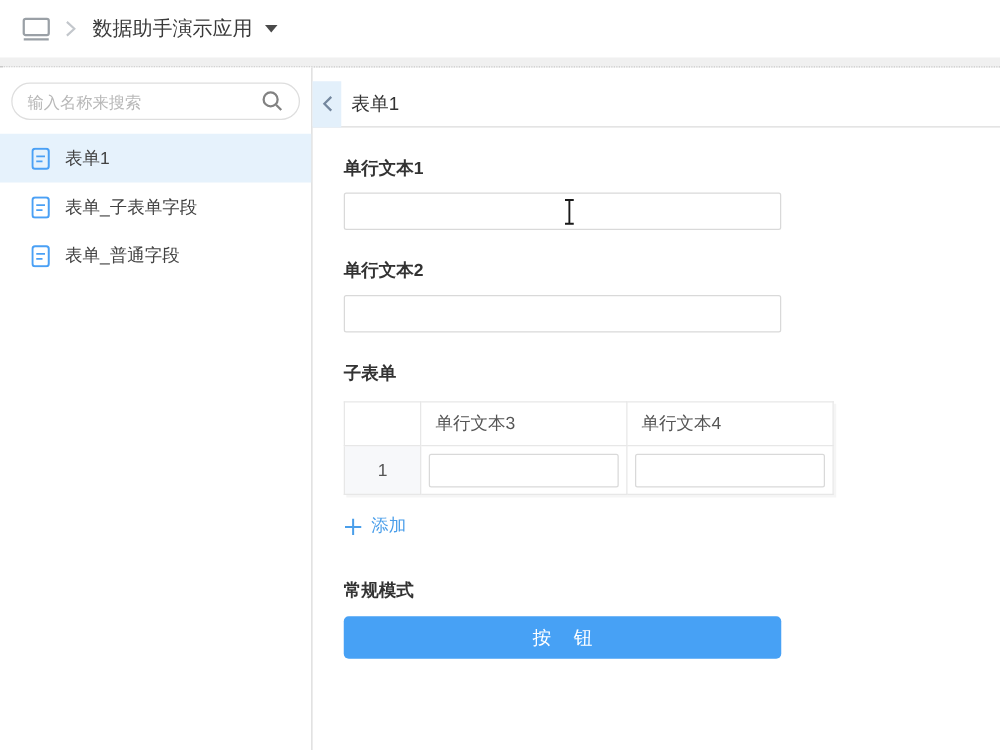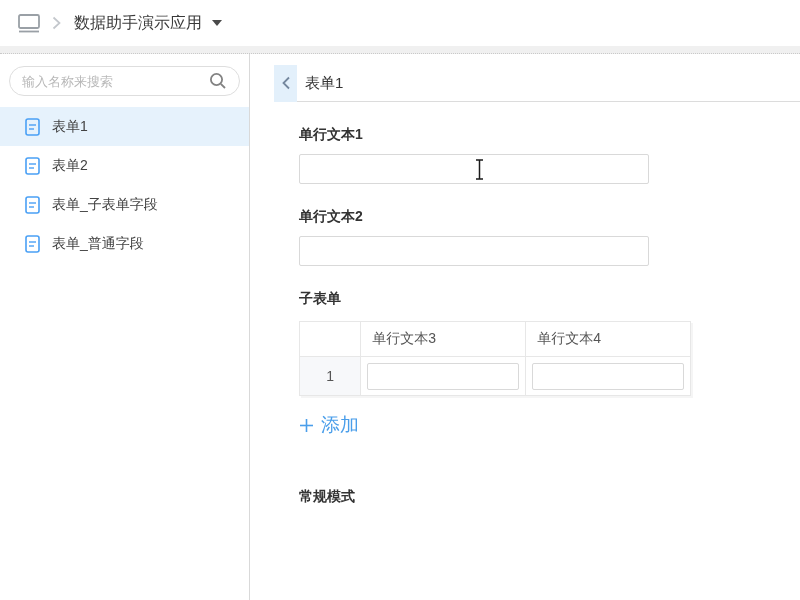--- a/index.html
+++ b/index.html
@@ -13,21 +13,21 @@
 
   
   .topbar { height:46px; display:flex; align-items:center; padding-left:16px; background:#fff; flex:none; }
   .topbar .crumb-sep { margin-left:10px; display:flex; align-items:center; }
   .topbar .app-title { margin-left:13px; font-size:16px; color:#3a3a3a; }
   .caret-down { width:0; height:0; border-left:5px solid transparent; border-right:5px solid transparent;
     border-top:6px solid #4a4a4a; margin-left:10px; }
   .topbar-band { height:8px; background:#f0f0f0; border-bottom:1px dotted #c9c9c9; flex:none; }
 
   
-  .layout { flex:1; display:flex; min-height:0;gap:24px; }
+  .layout { flex:1; display:flex; min-height:0; }
 
   
   .sidebar { width:250px; flex:none; border-right:1px solid #d9d9d9; padding-top:12px; background:#fff; }
   .search-box { margin:0 9px; height:30px; border:1px solid #dedede; border-radius:16px;
     display:flex; align-items:center; padding:0 12px; background:#fff; }
   .search-box input { flex:1; border:none; outline:none; font-size:13px; color:#555; background:transparent;
     font-family:inherit; }
   .search-box input::placeholder { color:#b8b8b8; }
   .nav { margin-top:11px; }
   .nav-item { height:39px; display:flex; align-items:center; padding-left:25px; cursor:pointer;
@@ -57,23 +57,23 @@
   .subtable th { height:35px; font-size:14px; font-weight:normal; color:#555; text-align:left;
     padding-left:11px; background:#fff; }
   .subtable td { height:39px; }
   .col-idx { width:62px; }
   .col-f { width:165px; }
   .td-rownum { background:#f7f8fa; text-align:center; font-size:14px; color:#555; }
   .cell-input { display:block; width:152px; height:27px; margin:0 auto; border:1px solid #d9d9d9;
     border-radius:2px; background:#fff; outline:none; font-size:13px; padding:0 6px; font-family:inherit; }
 
   .add-row { margin-top:16px; display:flex; align-items:center; gap:7px; cursor:pointer; width:70px; }
-  .add-label { font-size:19px; color:#4a9eea; }
-
-  .mode-label { margin-top:50px; }
+  .add-label { font-size:14px; color:#4a9eea; }
+
+  .mode-label { margin-top:34px; }
   .primary-btn { margin-top:11px; width:350px; height:34px; background:#47a1f5; border:none;
     border-radius:4px; color:#fff; font-size:15px; cursor:pointer; font-family:inherit;
     word-spacing:14px; }
 </style>
 </head>
 <body>
 
 <div class="app">
 
   <div class="topbar">
@@ -109,30 +109,20 @@
       <div class="nav">
         <div class="nav-item selected">
           <span class="doc-ic">
             <svg width="15" height="18" viewBox="0 0 15 18">
               <rect x="1" y="1" width="13" height="16" rx="2" fill="none" stroke="#4aa0f5" stroke-width="1.6"></rect>
               <line x1="4" y1="7" x2="11" y2="7" stroke="#4aa0f5" stroke-width="1.4"></line>
               <line x1="4" y1="11" x2="9" y2="11" stroke="#4aa0f5" stroke-width="1.4"></line>
             </svg>
           </span>
           <span>表单1</span>
-        </div>
-        <div class="nav-item">
-          <span class="doc-ic">
-            <svg width="15" height="18" viewBox="0 0 15 18">
-              <rect x="1" y="1" width="13" height="16" rx="2" fill="none" stroke="#4aa0f5" stroke-width="1.6"></rect>
-              <line x1="4" y1="7" x2="11" y2="7" stroke="#4aa0f5" stroke-width="1.4"></line>
-              <line x1="4" y1="11" x2="9" y2="11" stroke="#4aa0f5" stroke-width="1.4"></line>
-            </svg>
-          </span>
-          <span>表单2</span>
         </div>
         <div class="nav-item">
           <span class="doc-ic">
             <svg width="15" height="18" viewBox="0 0 15 18">
               <rect x="1" y="1" width="13" height="16" rx="2" fill="none" stroke="#4aa0f5" stroke-width="1.6"></rect>
               <line x1="4" y1="7" x2="11" y2="7" stroke="#4aa0f5" stroke-width="1.4"></line>
               <line x1="4" y1="11" x2="9" y2="11" stroke="#4aa0f5" stroke-width="1.4"></line>
             </svg>
           </span>
           <span>表单_子表单字段</span>
@@ -204,17 +194,18 @@
           <span style="display:flex;">
             <svg width="15" height="15" viewBox="0 0 15 15">
               <line x1="7.5" y1="1" x2="7.5" y2="14" stroke="#4a9eea" stroke-width="1.6"></line>
               <line x1="1" y1="7.5" x2="14" y2="7.5" stroke="#4a9eea" stroke-width="1.6"></line>
             </svg>
           </span>
           <span class="add-label">添加</span>
         </div>
 
         <div class="form-label mode-label">常规模式</div>
+        <button class="primary-btn">按 钮</button>
 
       </div>
     </div>
   </div>
 </div>
 
 </body></html>

